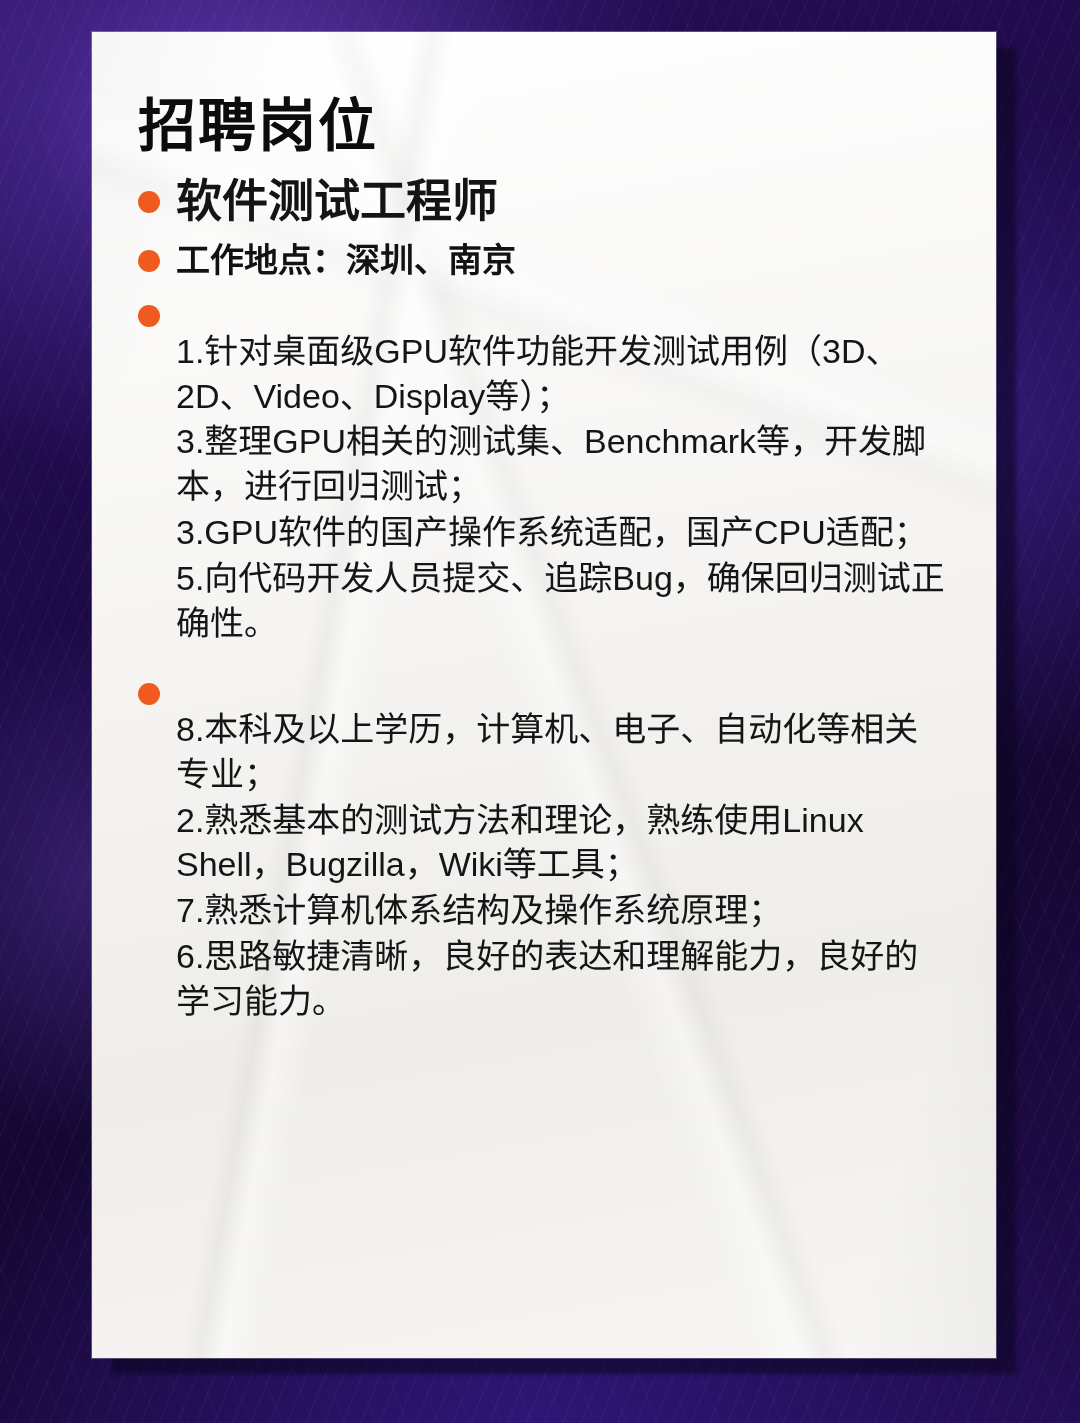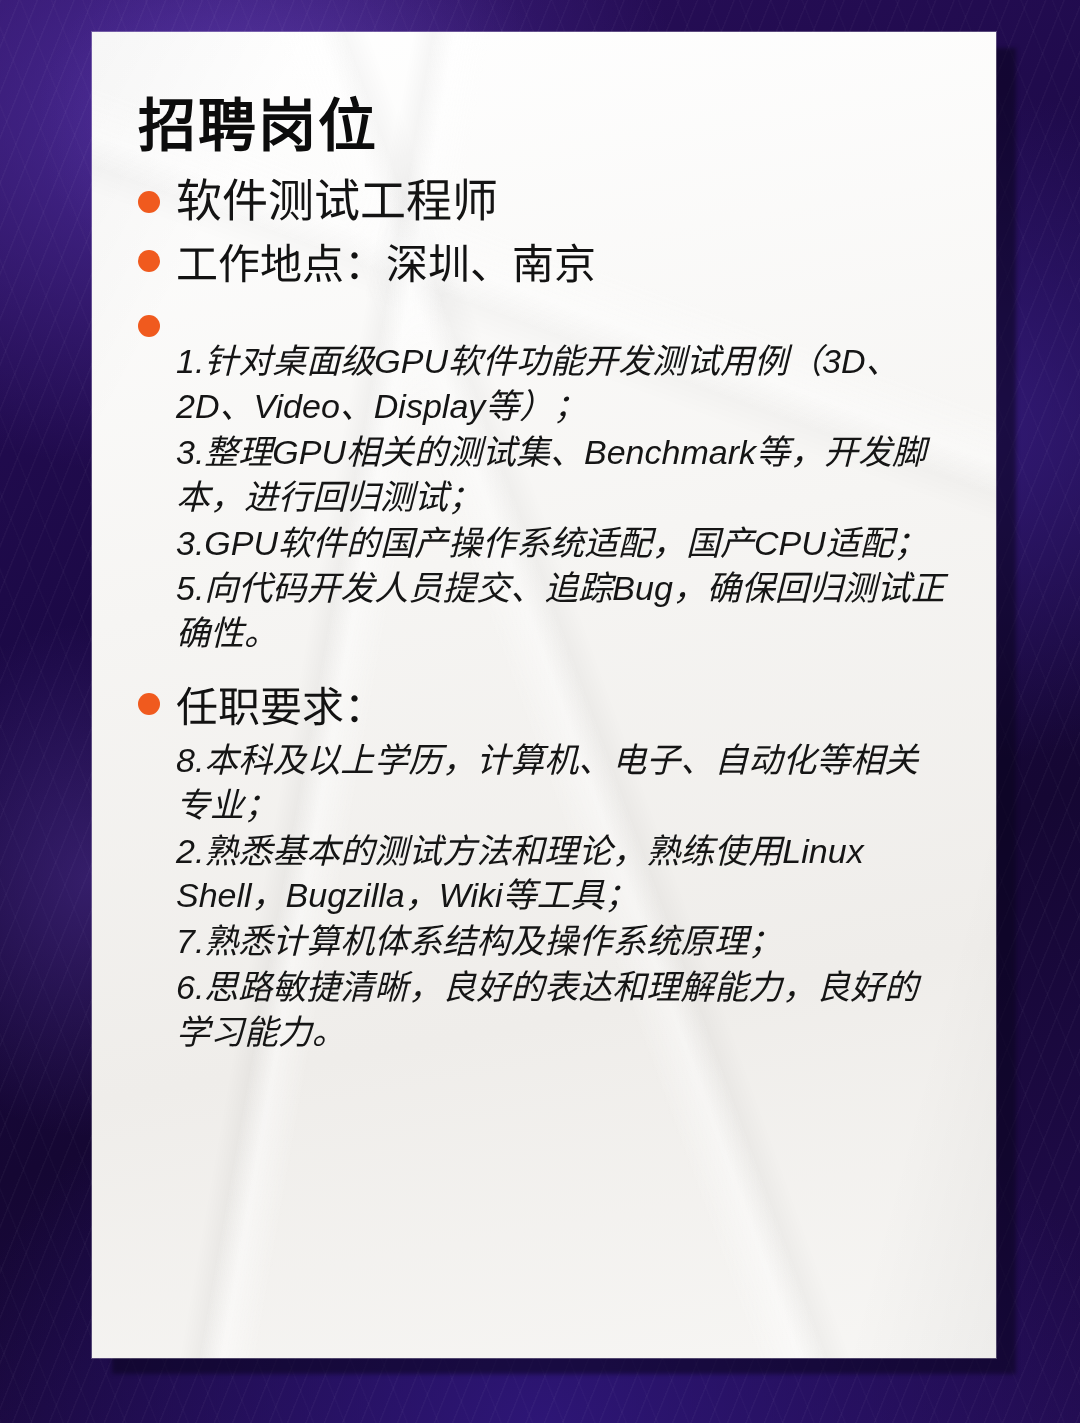--- a/index.html
+++ b/index.html
@@ -115,40 +115,39 @@
     border-radius: 50%;
     background: #f05a1e;
     margin-right: 16px;
   }
   .dot-lg { margin-top: 18px; }
   .dot-md { margin-top: 12px; }
 
   .role {
     font-size: 46px;
     line-height: 1.25;
-    font-weight: 400;
+    font-weight: 700;
     color: #141414;
     margin: 0;
     text-align: right;
   }
   .sub-head {
-    font-size: 42px;
-    font-weight: normal;
+    font-size: 34px;
+    font-weight: bold;
     line-height: 1.3;
     color: #121212;
     margin: 0;
   }
   .section {
     margin-top: 10px;
   }
   .list {
     margin: 2px 0 0 0;
     padding: 0 0 0 38px;
     list-style: none;
-    font-style: italic;
   }
   .list li {
     font-size: 34px;
     line-height: 1.32;
     color: #151515;
     margin: 0 0 1px 0;
     letter-spacing: 0px;
   }
   .gap-block { height: 14px; }
 </style>
@@ -189,21 +188,20 @@
           <li>3.GPU软件的国产操作系统适配，国产CPU适配；</li>
           <li>5.向代码开发人员提交、追踪Bug，确保回归测试正确性。</li>
         </ul>
       </div>
 
       <div class="gap-block"></div>
 
       <div class="section">
         <div class="bullet-row">
           <span class="dot dot-md"></span>
-          <p class="sub-head">任职要求：</p>
         </div>
         <ul class="list">
           <li>8.本科及以上学历，计算机、电子、自动化等相关专业；</li>
           <li>2.熟悉基本的测试方法和理论，熟练使用Linux Shell，Bugzilla，Wiki等工具；</li>
           <li>7.熟悉计算机体系结构及操作系统原理；</li>
           <li>6.思路敏捷清晰，良好的表达和理解能力，良好的学习能力。</li>
         </ul>
       </div>
 
     </div>

